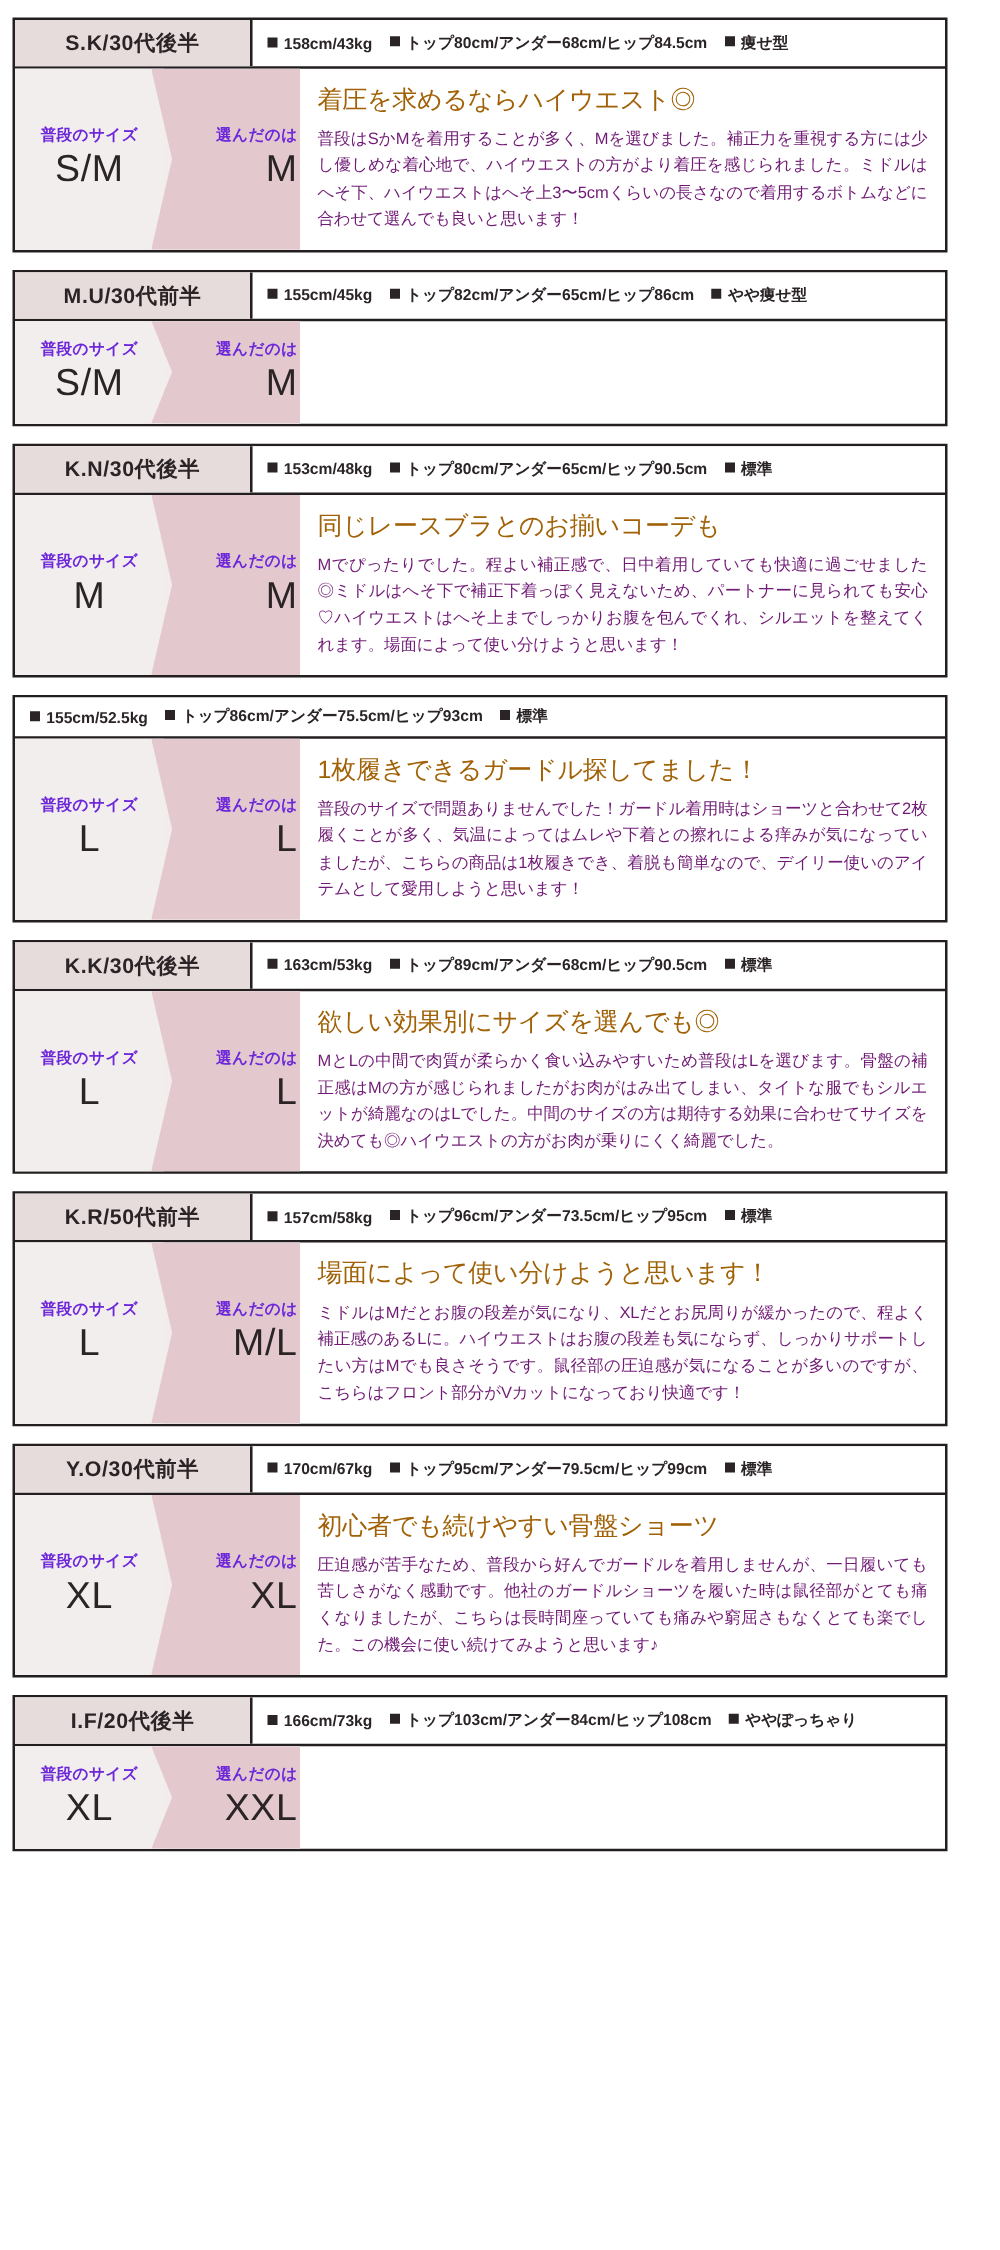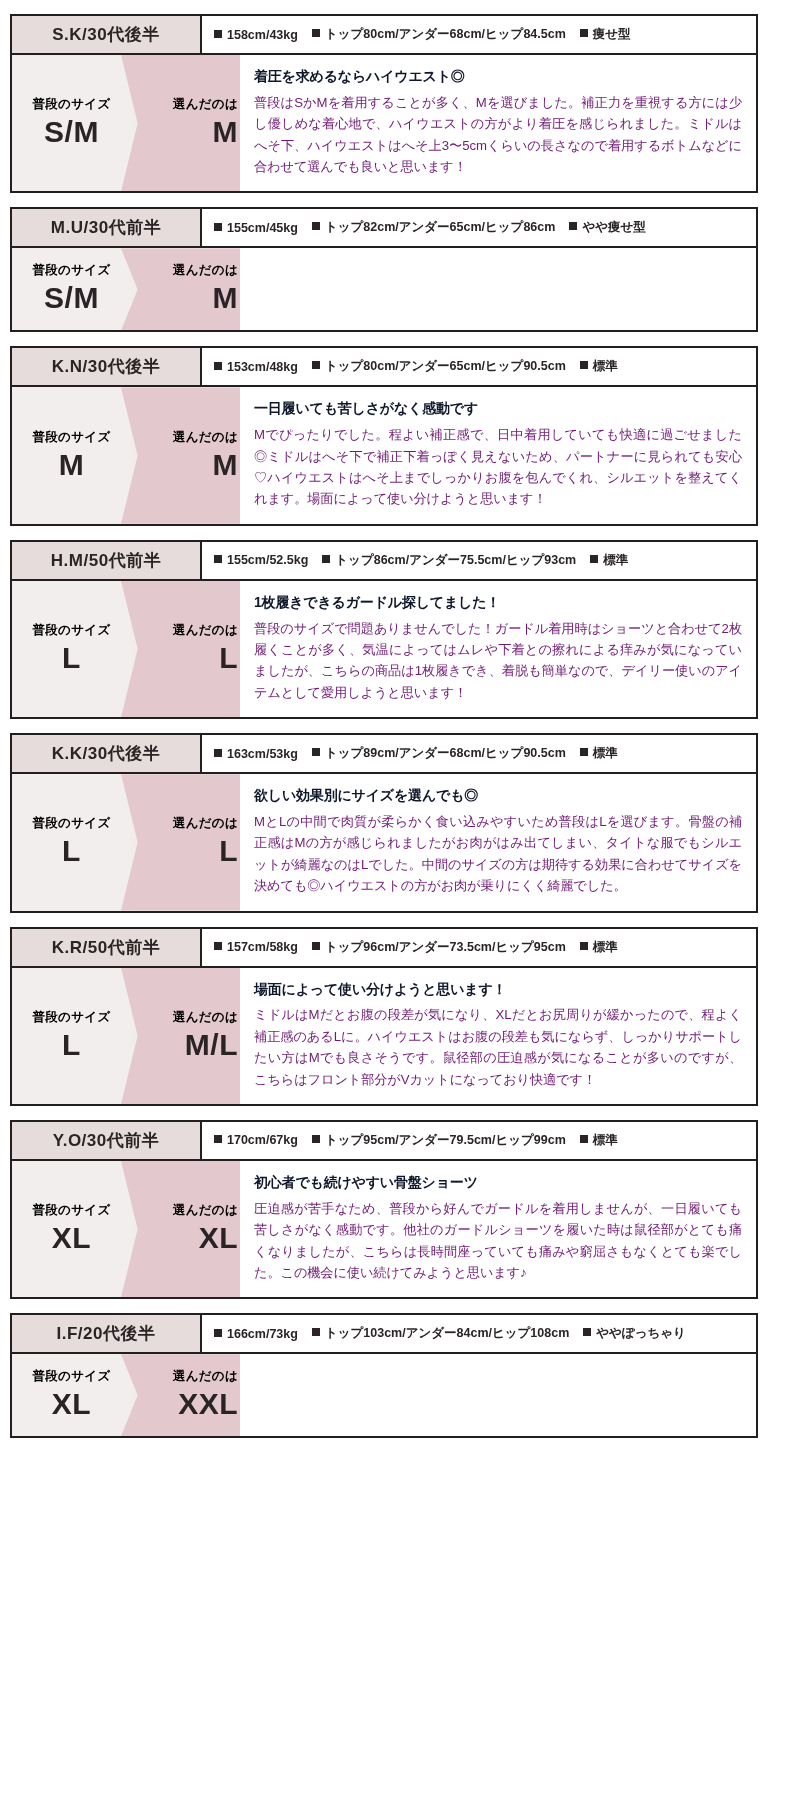--- a/index.html
+++ b/index.html
@@ -88,40 +88,40 @@
   .size-cell.chosen {
     background: #e3c9ce;
     clip-path: polygon(0 0, 100% 0, 100% 100%, 0 100%, 14% 50%);
     margin-left: -10px;
     padding-left: 16px;
     align-items: flex-end;
   }
   .size-label {
     font-size: 12.5px;
     font-weight: bold;
-    color: #000000;
+    color: #6d28d9;
     margin-bottom: 2px;
     letter-spacing: 0.3px;
   }
   .size-value {
     font-size: 30px;
-    font-weight: bold;
+    font-weight: normal;
     color: #2b2426;
     line-height: 1.1;
     letter-spacing: 0.5px;
   }
   .rev-text {
     flex: 1 1 auto;
     padding: 12px 14px 14px 14px;
     border-left: 0;
   }
   .rev-title {
-    font-size: 14px;
-    font-weight: bold;
-    color: #0f172a;
+    font-size: 20px;
+    font-weight: normal;
+    color: #a16207;
     margin: 0 0 6px 0;
     line-height: 1.35;
     letter-spacing: -0.2px;
   }
   .rev-comment {
     font-size: 13.2px;
     line-height: 1.62;
     color: #701a75;
     margin: 0;
     letter-spacing: -0.1px;
@@ -197,29 +197,28 @@
         <div class="size-cell usual">
           <div class="size-label">普段のサイズ</div>
           <div class="size-value">M</div>
         </div>
         <div class="size-cell chosen">
           <div class="size-label">選んだのは</div>
           <div class="size-value">M</div>
         </div>
       </div>
       <div class="rev-text">
-        <p class="rev-title">一日履いても苦しさがなく感動です</p>
+        <p class="rev-title">同じレースブラとのお揃いコーデも</p>
         <p class="rev-comment">Mでぴったりでした。程よい補正感で、日中着用していても快適に過ごせました◎ミドルはへそ下で補正下着っぽく見えないため、パートナーに見られても安心♡ハイウエストはへそ上までしっかりお腹を包んでくれ、シルエットを整えてくれます。場面によって使い分けようと思います！</p>
       </div>
     </div>
   </div>
 
   <div class="review">
     <div class="rev-head">
-      <div class="rev-name">H.M/50代前半</div>
       <div class="rev-specs">
         <span class="spec"><span class="sq"></span><span>155cm/52.5kg</span></span>
         <span class="spec"><span class="sq"></span><span>トップ86cm/アンダー75.5cm/ヒップ93cm</span></span>
         <span class="spec"><span class="sq"></span><span>標準</span></span>
       </div>
     </div>
     <div class="rev-body">
       <div class="sizes">
         <div class="size-cell usual">
           <div class="size-label">普段のサイズ</div>

